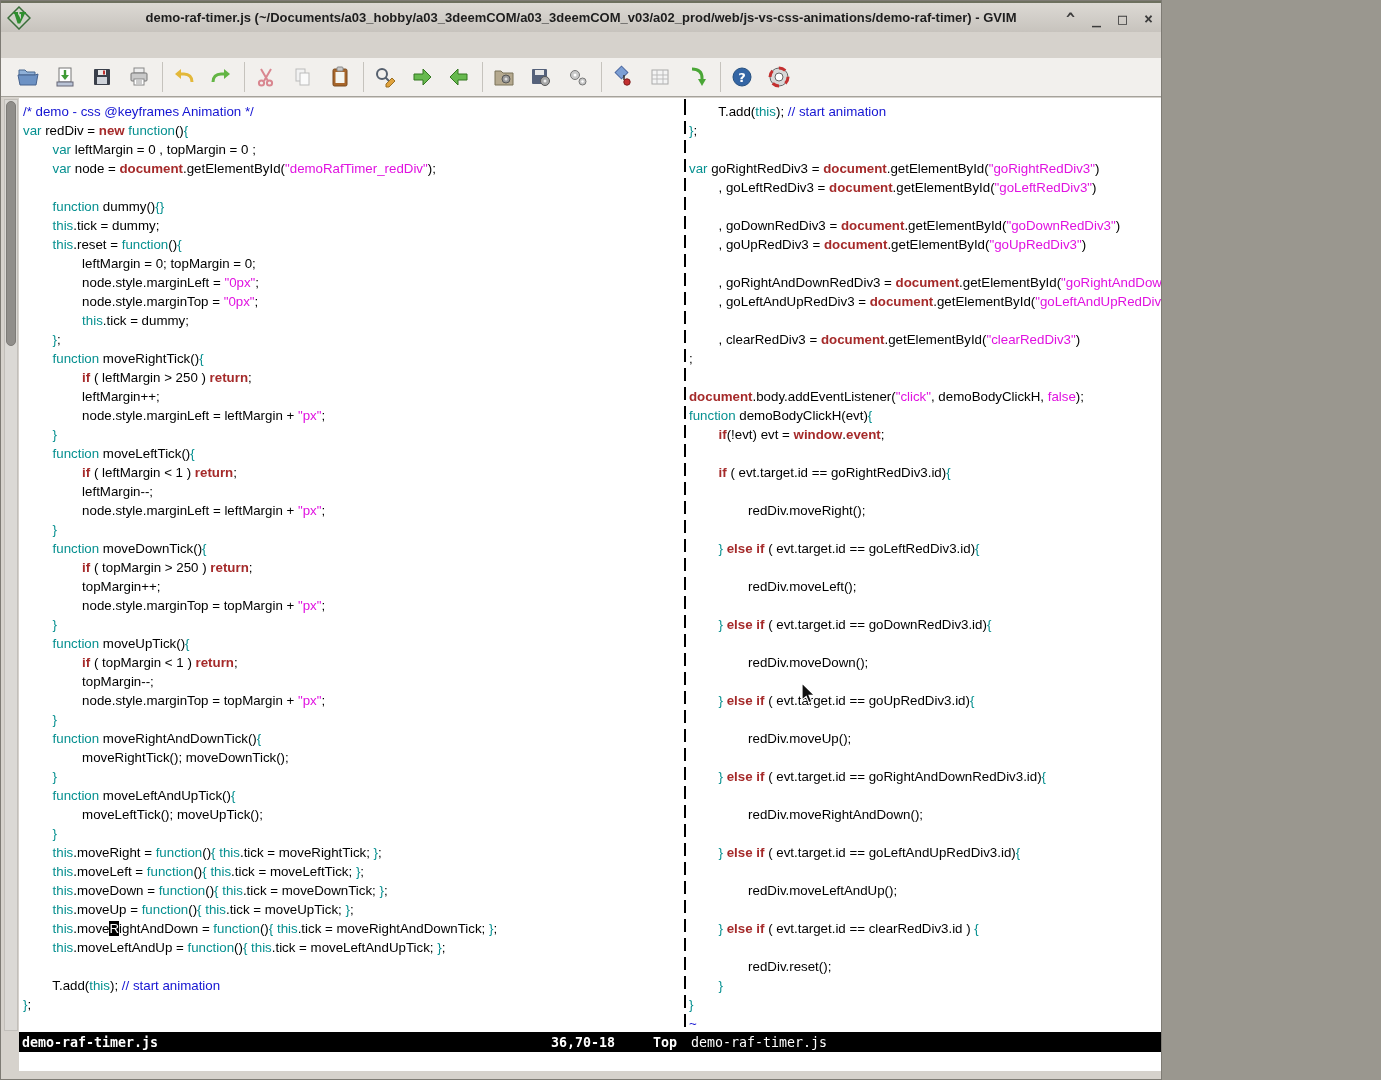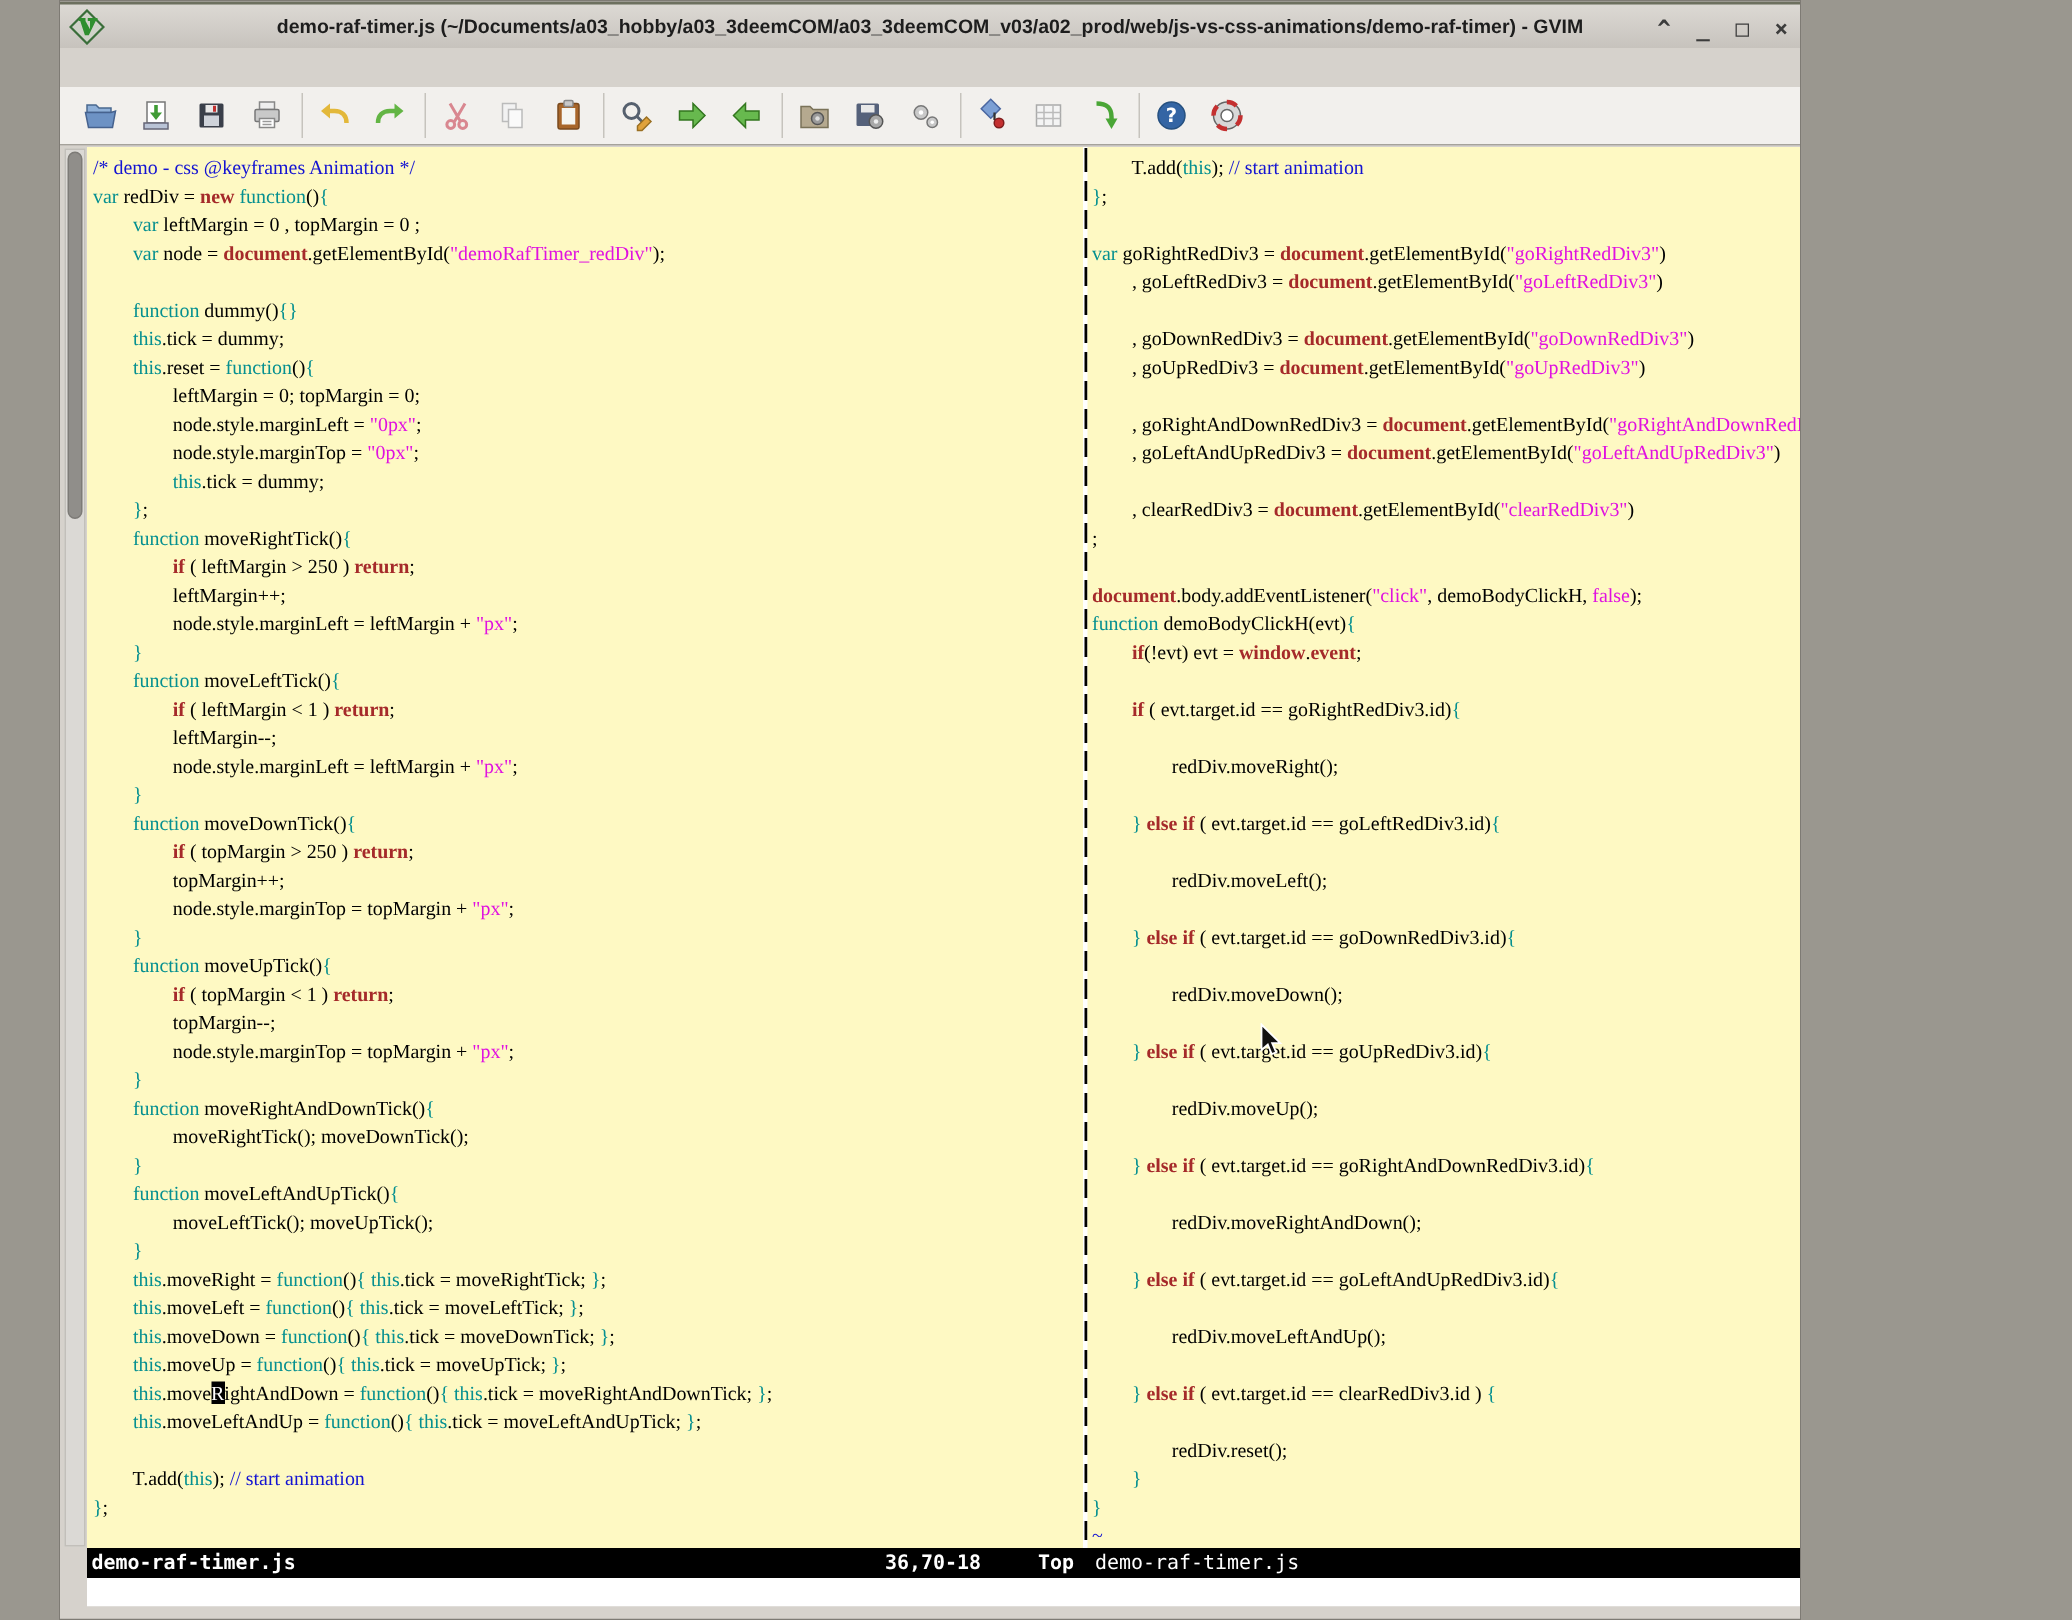--- a/index.html
+++ b/index.html
@@ -1,17 +1,17 @@
 <!DOCTYPE html>
 <html><head>
 <meta charset="utf-8">
 <style>
   html,body{margin:0;padding:0;background:#9a978f;}
   #app{position:relative;width:1162px;height:1080px;background:#d6d2cc;overflow:hidden;
-       font-family:"Liberation Sans",sans-serif;border:1px solid #7e7b74;box-sizing:border-box;margin-left:39px;}
+       font-family:"Liberation Sans",sans-serif;border:1px solid #7e7b74;box-sizing:border-box;}
   
   #titlebar{position:absolute;left:0;top:0;width:100%;height:31px;
     background:linear-gradient(#dcd9d4,#c7c3bd);border-top:2px solid #6d705f;box-sizing:border-box;
     display:flex;align-items:center;}
   #app-icon{width:24px;height:24px;margin-left:6px;}
   #title-text{position:absolute;left:0;right:0;text-align:center;font-size:13px;font-weight:bold;color:#1d1d1d;}
   #win-controls{position:absolute;right:8px;top:0;height:31px;display:flex;align-items:center;gap:17px;
     font-family:"DejaVu Sans Mono",monospace;font-size:15px;font-weight:bold;color:#3c3c3c;}
   #win-controls span{cursor:default;}
   
@@ -19,22 +19,22 @@
     display:flex;align-items:center;padding-left:6px;box-sizing:border-box;}
   .menu-item{font-size:13px;color:#1a1a1a;padding:0 10px;line-height:26px;}
   
   #toolbar{position:absolute;left:0;top:57px;width:100%;height:39px;background:#f2f0ed;
     border-bottom:1px solid #a5a29b;display:flex;align-items:center;padding-left:12px;box-sizing:border-box;}
   .tbtn{width:30px;height:30px;display:flex;align-items:center;justify-content:center;margin-right:7px;}
   .tbtn svg{width:24px;height:24px;}
   .tsep{width:1px;height:30px;background:#c6c3bd;margin:0 6px 0 1px;}
   
   #textbg{position:absolute;left:18px;top:97px;width:1339px;height:934px;background:#fff;}
-  .pane{position:absolute;top:97px;height:934px;overflow:hidden;background:#fef9c3;
-    font-family:Liberation Serif, serif;font-size:13.3px;line-height:19px;
+  .pane{position:absolute;top:97px;height:934px;overflow:hidden;background:#ffffff;
+    font-family:Liberation Sans, sans-serif;font-size:13.3px;line-height:19px;
     padding-top:4px;box-sizing:border-box;white-space:pre;}
   #pane-left{left:18px;width:664px;padding-left:4px;}
   #pane-right{left:685px;width:672px;padding-left:3px;}
   .row{height:19px;}
   .seg-n{color:#000;}
   .seg-k{color:#a52a2a;font-weight:bold;text-align:right;}
   .seg-i{color:#069090;}
   .seg-s{color:#e012e0;}
   .seg-c{color:#1414d2;}
   .seg-til{color:#1414d2;}

